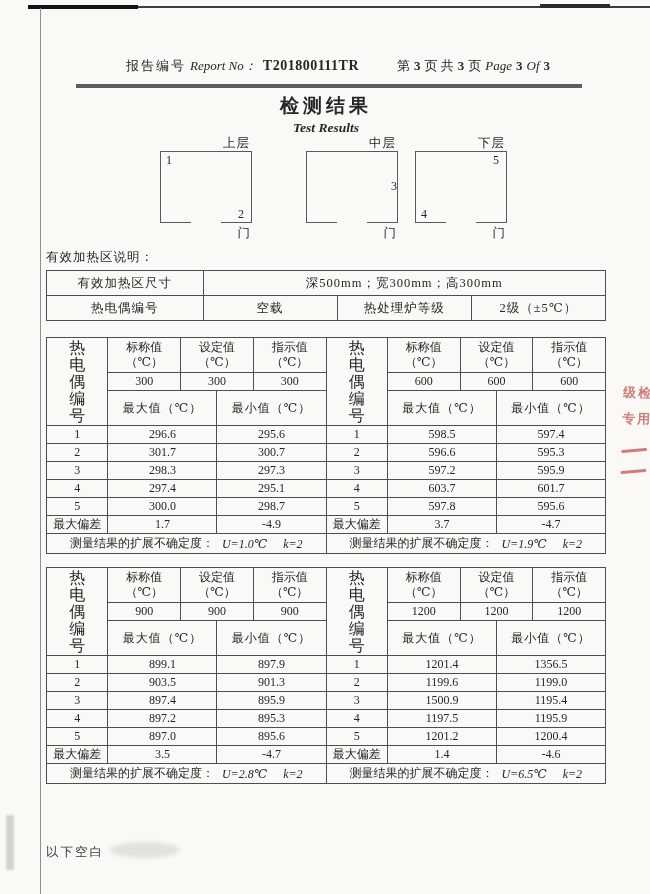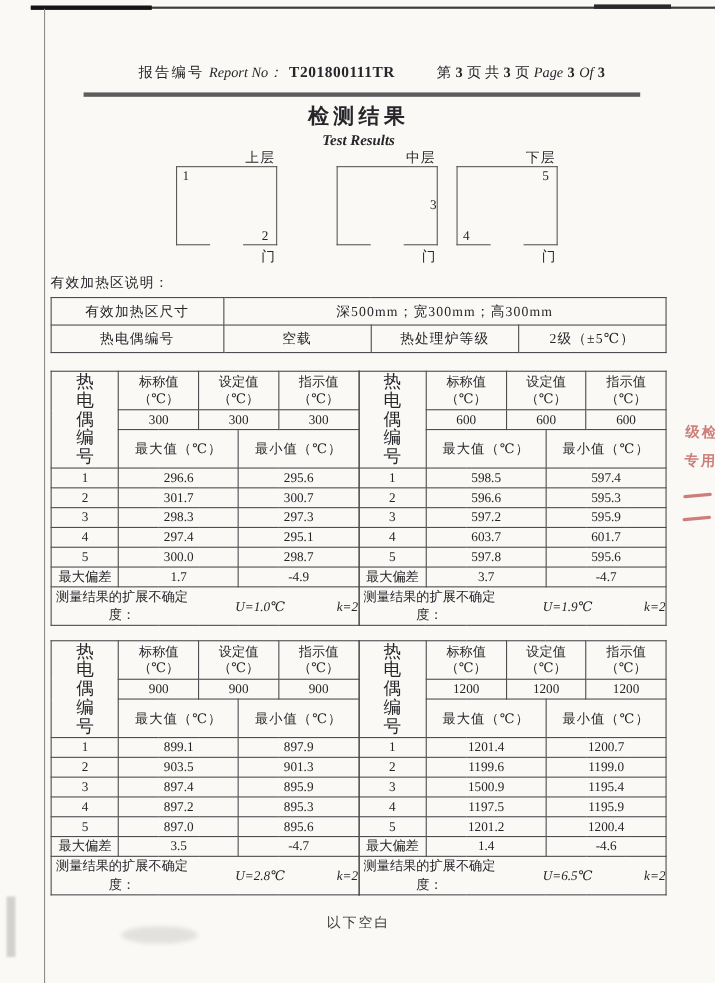--- a/index.html
+++ b/index.html
@@ -74,26 +74,26 @@
   .tc-table{width:281px;}
   .tc-table.right{margin-left:-1px;}
   .tc-table col.c0{width:22%;}
   .tc-table col.cv{width:13%;}
   .r-lbl td{height:34px;line-height:15px;}
   .r-val td{height:17px;}
   .r-mm td{height:34px;letter-spacing:1px;}
   tbody[data-rows] td{height:17px;}
   .r-unc td{height:19px;}
   .vtext{width:1em;margin:0 auto;word-break:break-all;line-height:17px;font-size:16px;}
-  .unc-line{display:flex;justify-content:center;align-items:center;gap:31px;}
+  .unc-line{display:flex;justify-content:center;align-items:flex-end;}
   .unc-line .it{font-style:italic;margin-left:8px;}
   .unc-line .k{margin-left:16px;}
 
   
-  .blank-note{text-align:center;margin-top:17px;font-size:12.5px;letter-spacing:2px;color:#3a3a3e;}
+  .blank-note{margin-top:60px;font-size:12.5px;letter-spacing:2px;color:#3a3a3e;}
 
   
   .stamp{position:absolute;left:622px;top:380px;color:#c2605c;opacity:.8;
          font-size:13px;font-weight:bold;transform:rotate(2deg);}
   .stamp .s-line{white-space:nowrap;line-height:26px;letter-spacing:2px;}
   .stamp .s-dash{width:26px;height:3px;background:#c2605c;border-radius:2px;
                  margin-top:17px;transform:rotate(-7deg);}
   .stamp .s-dash + .s-dash{margin-top:18px;}
 </style>
 </head>
@@ -427,21 +427,21 @@
         </tr>
         <tr class="r-mm">
           <td colspan="3">最大值（℃）</td>
           <td colspan="3">最小值（℃）</td>
         </tr>
         </tbody>
           <tbody data-rows="tc.groups.3.rows">
             <tr>
               <td>1</td>
               <td colspan="3">1201.4</td>
-              <td colspan="3">1200.7</td>
+              <td colspan="3">1356.5</td>
             </tr>
             <tr>
               <td>2</td>
               <td colspan="3">1199.6</td>
               <td colspan="3">1199.0</td>
             </tr>
             <tr>
               <td>3</td>
               <td colspan="3">1500.9</td>
               <td colspan="3">1195.4</td>

